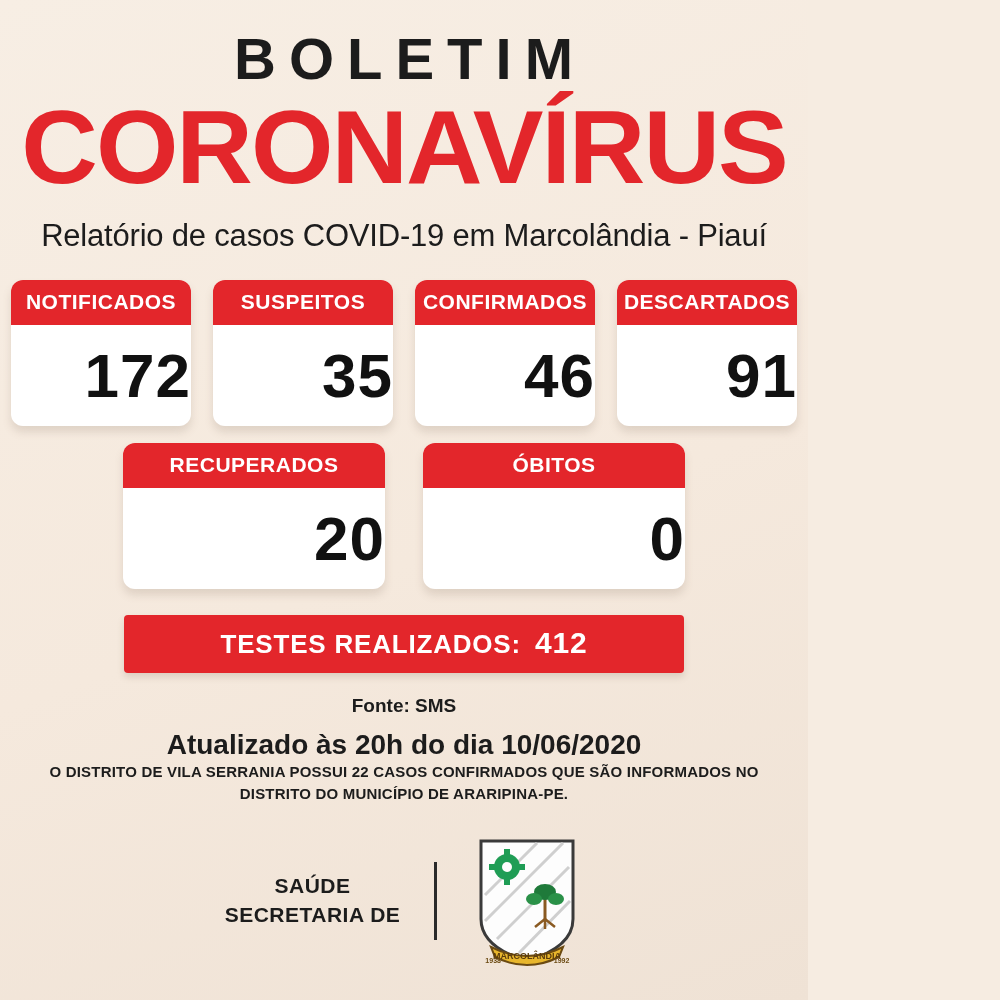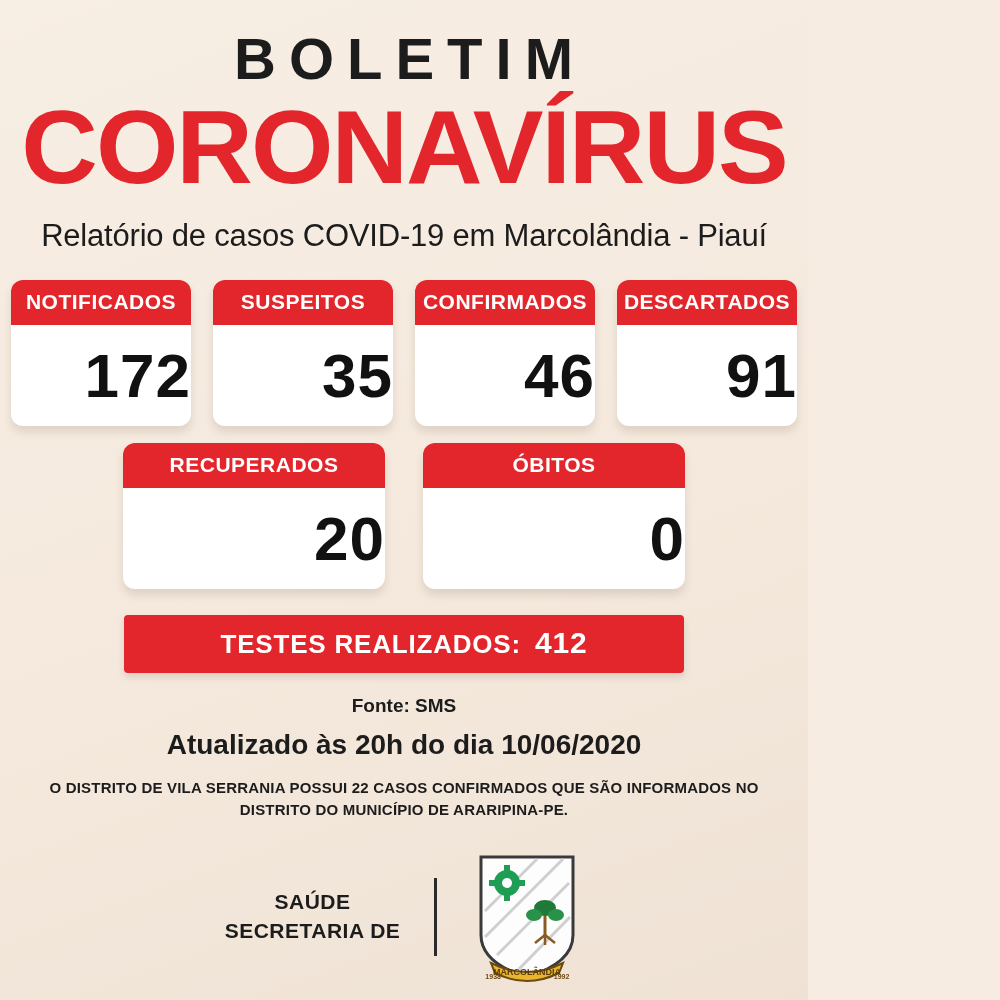--- a/index.html
+++ b/index.html
@@ -131,21 +131,20 @@
     font-size: 28px;
     font-weight: bold;
     color: #1c1c1c;
     margin-top: 12px;
   }
   .note {
     text-align: center;
     font-size: 15px;
     font-weight: bold;
     color: #1c1c1c;
-    margin-top: 16px;
     line-height: 1.45;
     letter-spacing: 0.2px;
   }
   .note .emph { font-weight: bold; }
 
   
   .signature {
     margin-top: 30px;
     display: flex;
     align-items: center;

